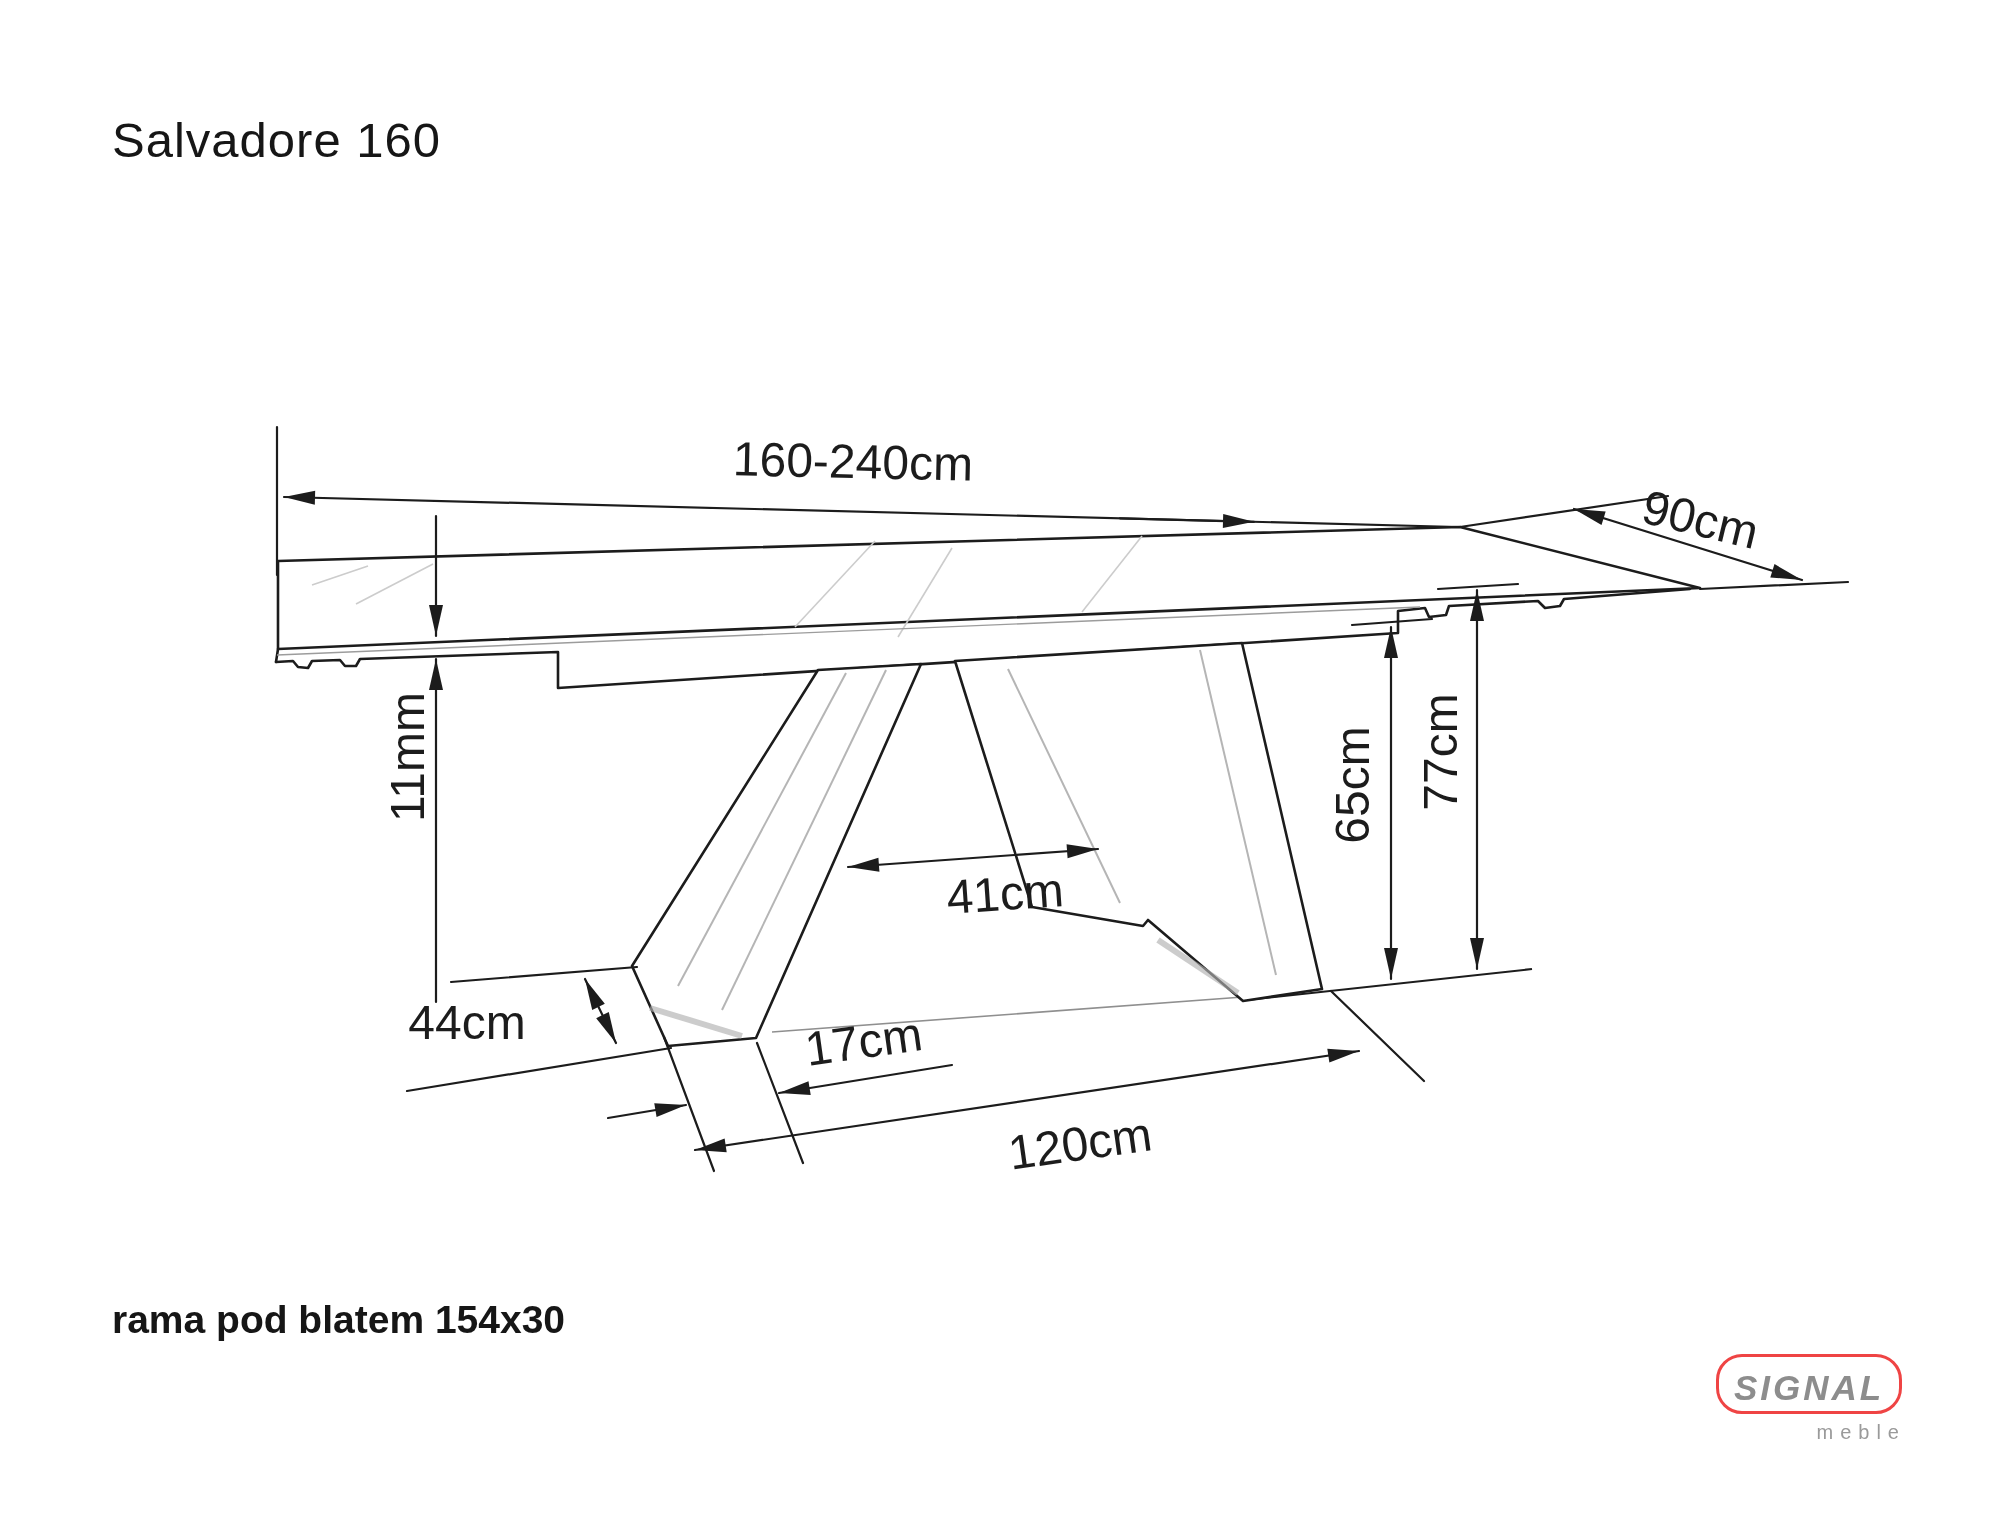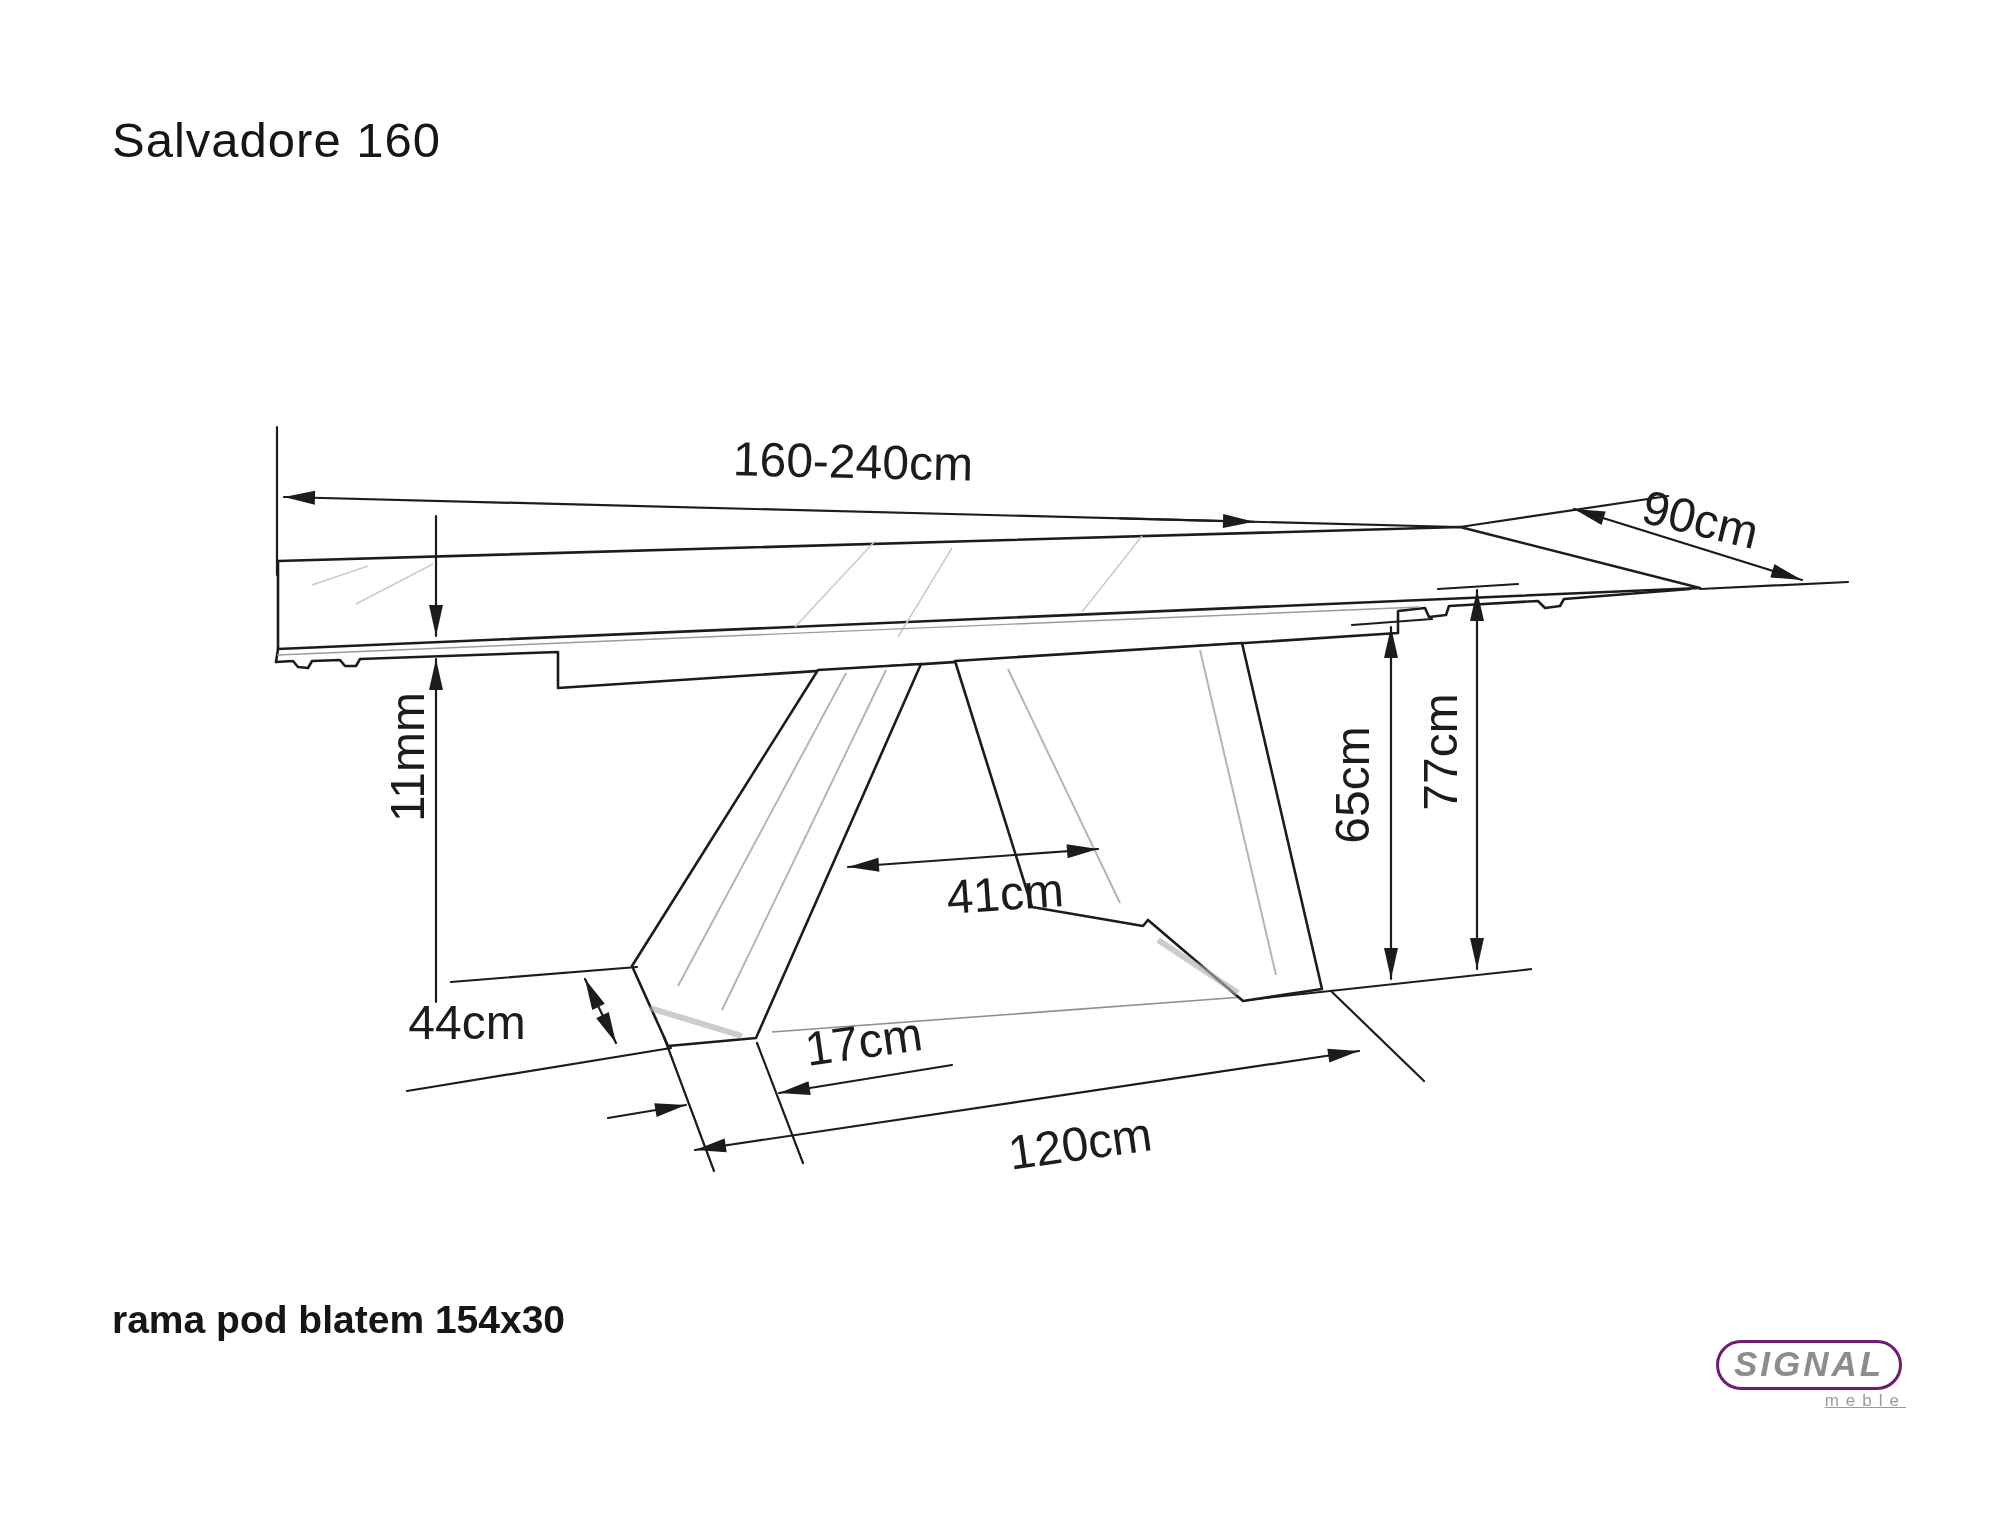--- a/index.html
+++ b/index.html
@@ -18,31 +18,32 @@
   .footer-note{
     position:absolute;left:112px;top:1298px;
     font-size:39px;font-weight:700;color:#161616;
     white-space:nowrap;
   }
   .logo{
     position:absolute;left:1716px;top:1340px;width:200px;
   }
   .logo .badge{
     display:inline-block;
-    border:3px solid #701a75;border-radius:26px;
-    padding:1px 15px 3px 15px;
+    border:3px solid #ef4444;border-radius:26px;
+    padding:11px 15px 3px 15px;
+    margin-top:14px;
   }
   .logo .brand{
     font-size:35px;font-weight:700;font-style:italic;
     letter-spacing:3px;color:#8d8d8d;white-space:nowrap;
   }
   .logo .sub{
-    margin-top:1px;padding-right:10px;
-    font-size:17px;letter-spacing:7px;color:#9a9a9a;
-    text-align:right;white-space:nowrap;text-decoration:underline;
+    margin-top:7px;padding-right:10px;
+    font-size:20px;letter-spacing:7px;color:#9a9a9a;
+    text-align:right;white-space:nowrap;
   }
   svg text{
     font-family:"Liberation Sans", sans-serif;
     font-size:48px;fill:#1c1c1c;
   }
   .outline{fill:none;stroke:#1c1c1c;stroke-width:2.6;stroke-linejoin:round;stroke-linecap:round;}
   .filled{fill:#ffffff;stroke:#1c1c1c;stroke-width:2.6;stroke-linejoin:round;}
   .dim{fill:none;stroke:#1c1c1c;stroke-width:2.2;stroke-linecap:round;}
   .crease{fill:none;stroke:#b5b5b5;stroke-width:2;}
   .vein{fill:none;stroke:#cccccc;stroke-width:1.6;}

